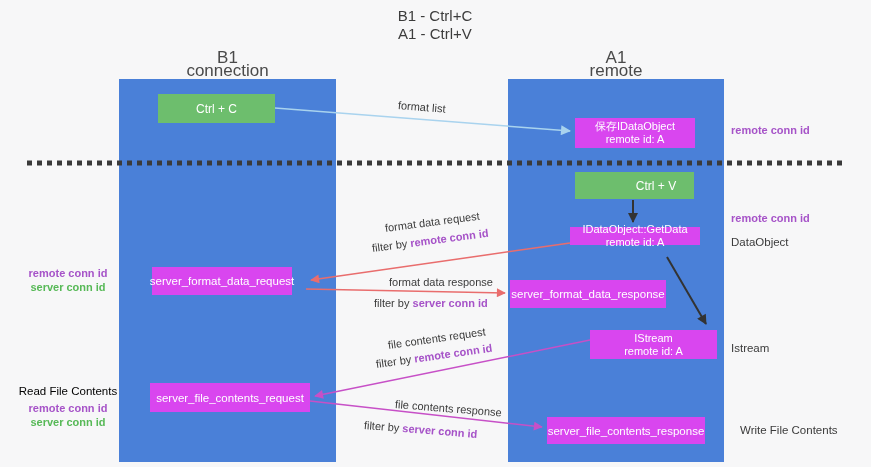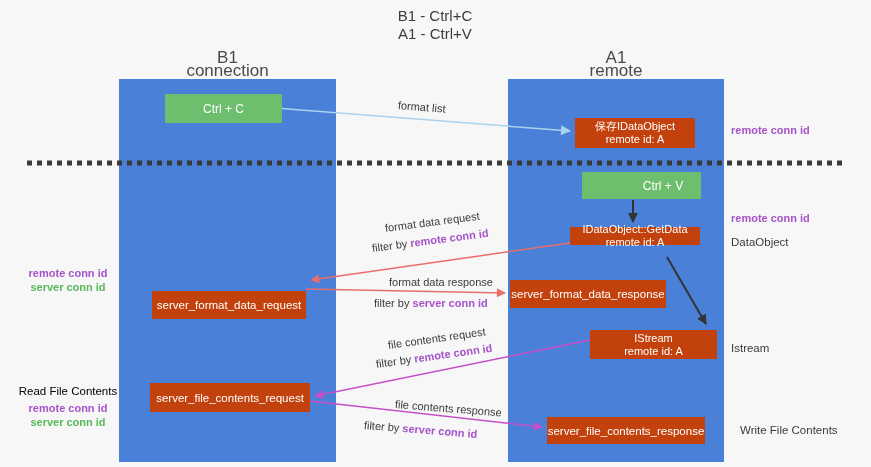--- a/index.html
+++ b/index.html
@@ -15,22 +15,22 @@
   .lane-b1 { left:119px; width:217px; }
   .lane-a1 { left:508px; width:216px; }
   .lane-header { position:absolute; top:51px; text-align:center;
                  font-size:17px; line-height:13px; color:#4a4a4a; }
   .lh-b1 { left:119px; width:217px; }
   .lh-a1 { left:508px; width:216px; }
   svg.wires { position:absolute; left:0; top:0; width:871px; height:467px; }
   .node { position:absolute; display:flex; flex-direction:column; align-items:center;
           justify-content:center; color:#fff; text-align:center; font-size:12px; }
   .node.two-line { font-size:11px; line-height:13px; }
-  .green  { background:#6dbe6d;margin-left:7px; }
-  .orange { background:#c2410c; }
+  .green  { background:#6dbe6d; }
+  .orange { background:#d946ef; }
   .edge-label { position:absolute; font-size:11px; color:#3b3b3b; white-space:nowrap;
                 transform-origin:left center; }
   .filter-key { font-weight:bold; color:#a653c8; }
   .side { position:absolute; font-size:11px; color:#3b3b3b; white-space:nowrap; }
   .purple-b { color:#a653c8; font-weight:bold; }
   .green-b  { color:#57b957; font-weight:bold; }
   .left-group { position:absolute; left:8px; width:120px; text-align:center;
                 font-size:11px; line-height:14px; }
 </style>
 </head>
@@ -95,21 +95,21 @@
     <span>remote id: A</span>
   </div>
 
   <div class="node green" style="left:575px; top:172px; width:119px; height:27px;padding-left:43px;">Ctrl + V</div>
 
   <div class="node orange two-line" style="left:570px; top:227px; width:130px; height:18px;">
     <span>IDataObject::GetData</span>
     <span>remote id: A</span>
   </div>
 
-  <div class="node orange" style="left:152px; top:267px; width:154px; height:28px; font-size:11.5px;margin-top:24px;">server_format_data_request</div>
+  <div class="node orange" style="left:152px; top:267px; width:140px; height:28px; font-size:11.5px;">server_format_data_request</div>
 
   <div class="node orange" style="left:510px; top:280px; width:156px; height:28px; font-size:11.5px;">server_format_data_response</div>
 
   <div class="node orange two-line" style="left:590px; top:330px; width:127px; height:29px;">
     <span>IStream</span>
     <span>remote id: A</span>
   </div>
 
   <div class="node orange" style="left:150px; top:383px; width:160px; height:29px; font-size:11.5px;">server_file_contents_request</div>
 

